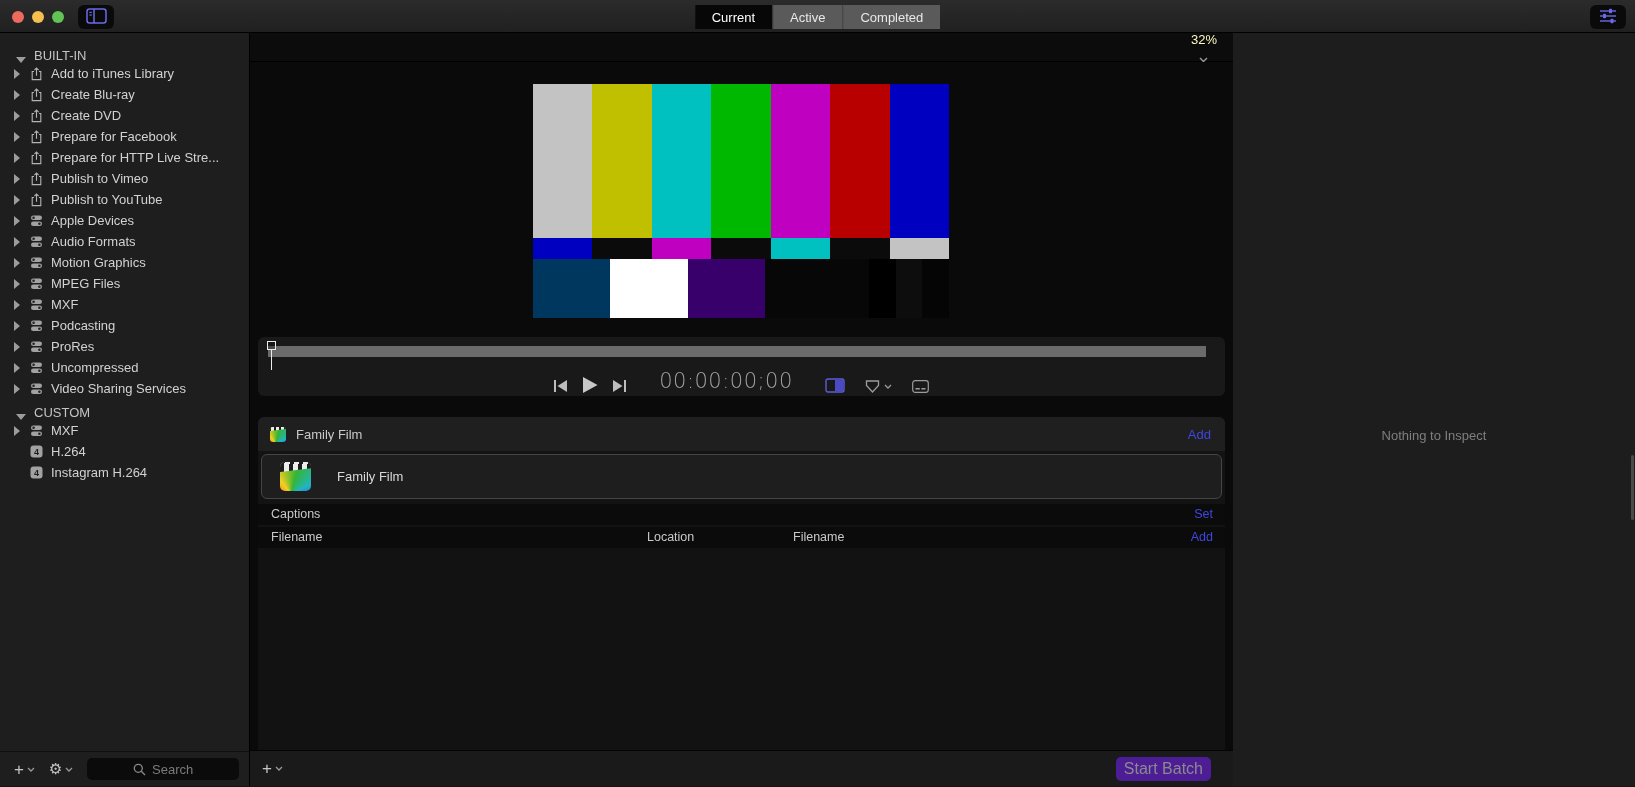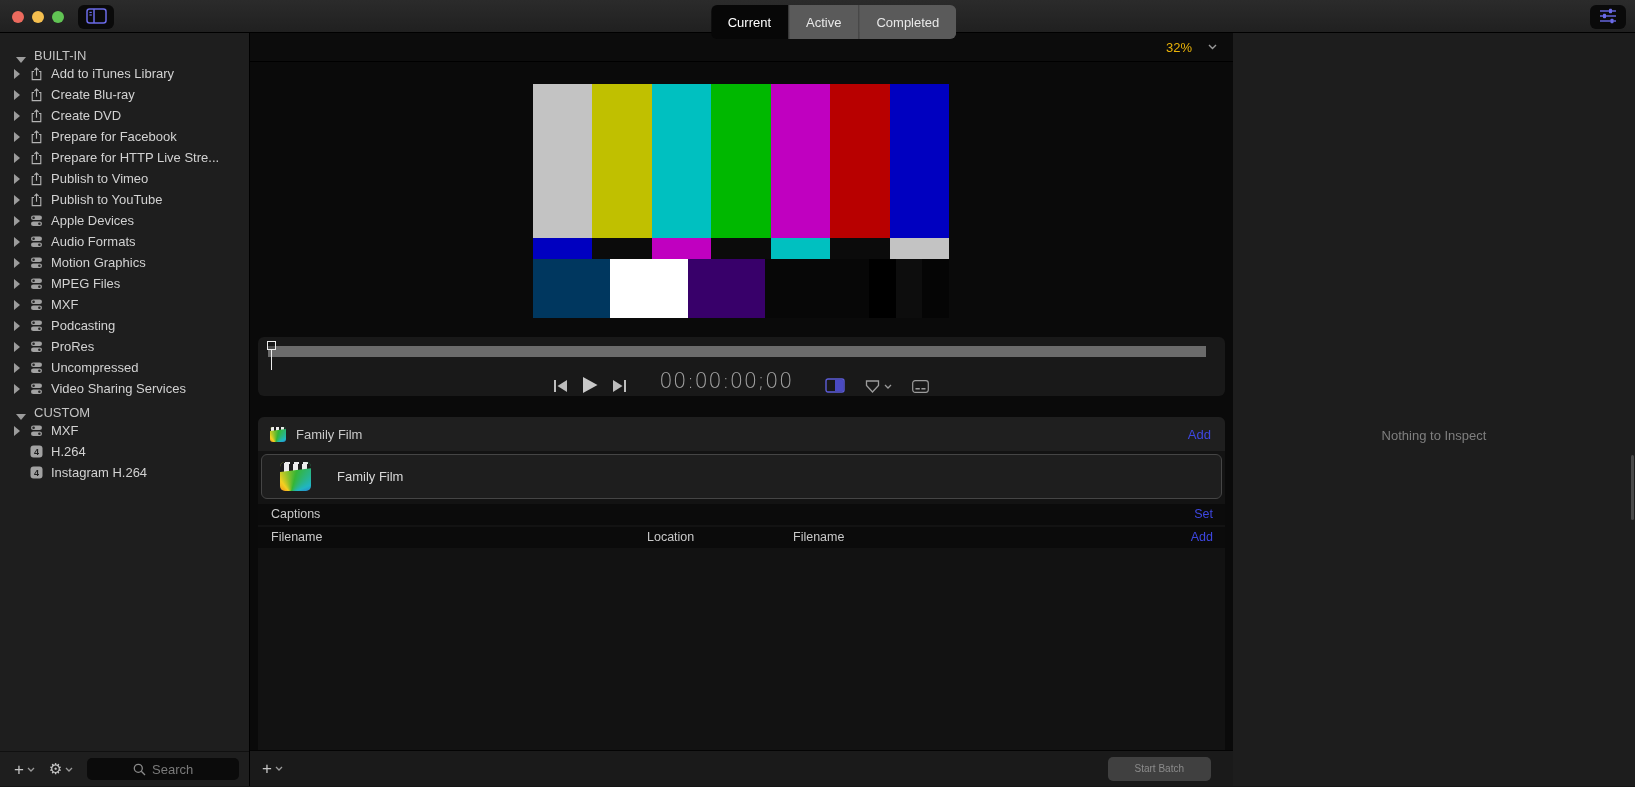--- a/index.html
+++ b/index.html
@@ -20,21 +20,21 @@
   .tl { width:12px; height:12px; border-radius:50%; display:inline-block; }
   .tl.red { background:#ec6a5e; } .tl.yellow { background:#f5bf4f; } .tl.green { background:#61c454; }
   .icon-btn {
     position:absolute; top:5px; width:36px; height:24px; background:#0a0a0a;
     border:none; border-radius:6px; display:flex; align-items:center; justify-content:center; cursor:pointer;
   }
   .icon-btn.sidebar-toggle { left:78px; }
   .icon-btn.inspector-toggle { right:9px; }
   .segmented {
     position:absolute; left:50%; top:5px; transform:translateX(-50%);
-    display:flex; height:34px; border-radius:6px; overflow:hidden;margin-left:16px;
+    display:flex; height:24px; border-radius:0; overflow:hidden;
   }
   .seg {
     border:none; font-family:inherit; font-size:13px; padding:0 17px; cursor:pointer;
     background:#5a5a5a; color:#e8e8e8; border-right:1px solid #444;
   }
   .seg:last-child { border-right:none; }
   .seg.active { background:#070707; color:#fff; }
   
   .body { display:flex; height:753px; }
   
@@ -64,21 +64,21 @@
   .search {
     flex:1; height:22px; background:#0b0b0b; border-radius:5px; display:flex;
     align-items:center; justify-content:center; gap:6px; color:#7a7a7a; font-size:13px; cursor:text;
   }
   
   .center { width:983px; display:flex; flex-direction:column; background:#0a0a0a; }
   .preview-header {
     height:29px; background:#0c0c0c; border-bottom:1px solid #000; flex:0 0 29px;
     display:flex; justify-content:flex-end; align-items:center; padding-right:16px;
   }
-  .zoom-ctl { display:flex; align-items:center; gap:16px; color:#eab308; font-size:13px; cursor:pointer; }
+  .zoom-ctl { display:flex; align-items:center; gap:10px; color:#fef9c3; font-size:13px; cursor:pointer;flex-direction:column; }
   .stage { height:275px; flex:0 0 275px; position:relative; background:#0a0a0a; }
   .smpte { position:absolute; left:283px; top:22px; width:416px; height:234px; display:flex; flex-direction:column; }
   .smpte-row { display:flex; }
   .smpte-row.r1 { height:154px; } .smpte-row.r2 { height:21px; } .smpte-row.r3 { flex:1; }
   .smpte-row > div { flex:1; }
   .transport { height:59px; flex:0 0 59px; margin:0 8px; background:#191919; border-radius:6px; position:relative; }
   .scrubber { position:absolute; left:10px; right:19px; top:9px; height:11px; background:#6b6b6b; cursor:pointer; }
   .playhead { position:absolute; left:-1px; top:-5px; width:9px; height:9px;
     border:1.5px solid #ececec; background:rgba(20,20,20,0.4); }
   .playhead::after { content:''; position:absolute; left:2.5px; top:8px; width:1.5px; height:20px; background:#ececec; }
@@ -101,22 +101,22 @@
     background:#1e1e1e; display:flex; align-items:center; padding:0 0 0 18px; gap:26px;
     font-size:13px; color:#d8d8d8; }
   .brow { height:21px; flex:0 0 21px; margin-top:2px; background:#0b0b0b; position:relative;
     font-size:12.5px; color:#c9c9c9; }
   .brow .c { position:absolute; top:3px; }
   .c.c0 { left:13px; } .c.c1 { left:389px; } .c.c2 { left:535px; }
   .brow .r-act { position:absolute; right:12px; top:3px; }
   .batch-empty { flex:1; background:#121212; }
   .center-bottom { flex:1; background:#1a1a1a; border-top:1px solid #040404;
     display:flex; align-items:center; padding:0 22px 0 12px; }
-  .start-batch { margin-left:auto; height:24px; background:#404040; color:#8b8b8b;
-    border:none; border-radius:5px; font-family:inherit; font-size:10px; padding:0 27px; cursor:default; }
+  .start-batch { margin-left:auto; height:24px; background:#4c1d95; color:#8b8b8b;
+    border:none; border-radius:5px; font-family:inherit; font-size:16px; padding:0 8px; cursor:default; }
   
   .clap { position:relative; border-radius:5px; overflow:hidden;
     background: conic-gradient(from 220deg at 35% 110%, #e03030, #f08020, #f5d020, #35b535, #20b5c5, #3535d5, #b035c5, #e03030); }
   .clap.big { width:31px; height:29px; flex:0 0 31px; }
   .clap.small { width:16px; height:15px; flex:0 0 16px; border-radius:3px; }
   .clap::before { content:''; position:absolute; top:-2px; left:-4px; right:-4px; height:34%;
     background: repeating-linear-gradient(100deg, #ededed 0 5px, #1c1c1c 5px 9px); transform: rotate(-7deg); }
   .clap.small::before { background: repeating-linear-gradient(100deg, #ededed 0 3px, #1c1c1c 3px 5px); }
   
   .inspector { flex:1; background:#1d1d1d; position:relative; }

